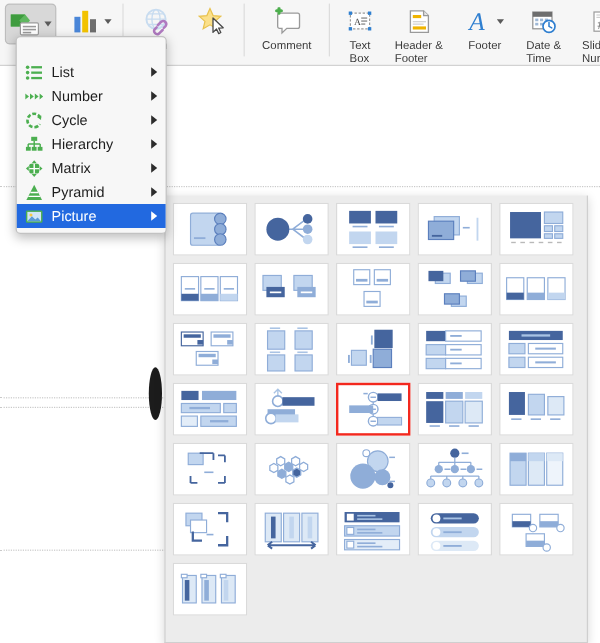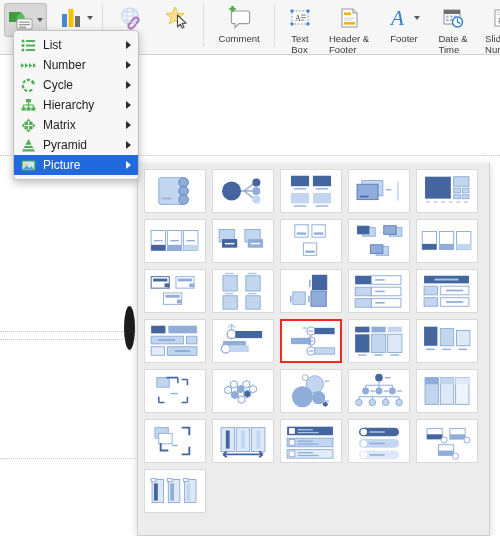--- a/index.html
+++ b/index.html
@@ -37,21 +37,21 @@
   .caret{
     width:0;height:0;border-left:3.2px solid transparent;border-right:3.2px solid transparent;
     border-top:4px solid #5a5a5a;margin-left:3px;align-self:center;
   }
   .withcaret{display:flex;align-items:center;}
   
   #menu{
     position:absolute;left:13px;top:30px;width:124px;
     background:#f7f7f7;border:1px solid #c2c2c2;border-radius:4px;
     box-shadow:0 3px 9px rgba(0,0,0,.26);
-    padding:4px 0 4px 0;z-index:40;
+    padding:19px 0 4px 0;z-index:40;
   }
   .mitem{
     display:flex;align-items:center;height:20px;padding:0 6px 0 7px;
     font-size:12px;color:#1d1d1d;position:relative;
   }
   .mitem.sel{background:#2269e0;color:#ffffff;}
   .micon{width:15px;height:15px;margin-right:7px;flex:none;position:relative;}
   .mlabel{flex:1;line-height:20px;white-space:nowrap;}
   .marrow{
     width:0;height:0;border-top:4px solid transparent;border-bottom:4px solid transparent;

